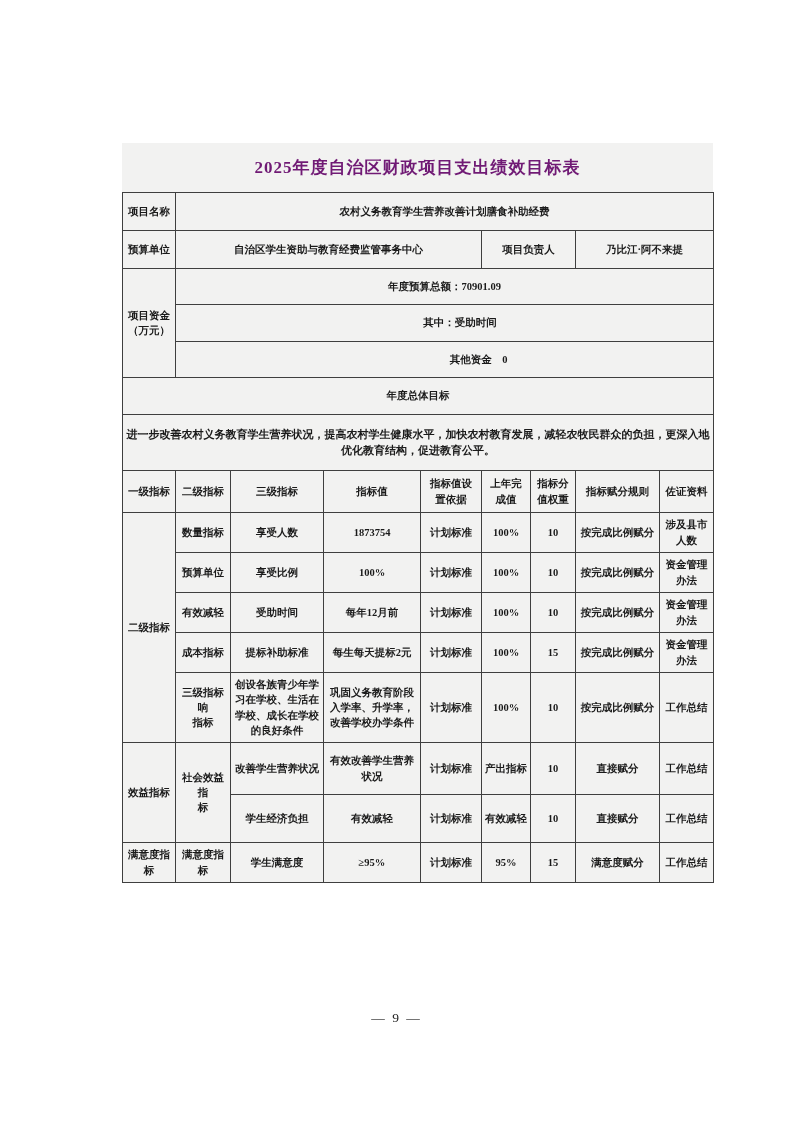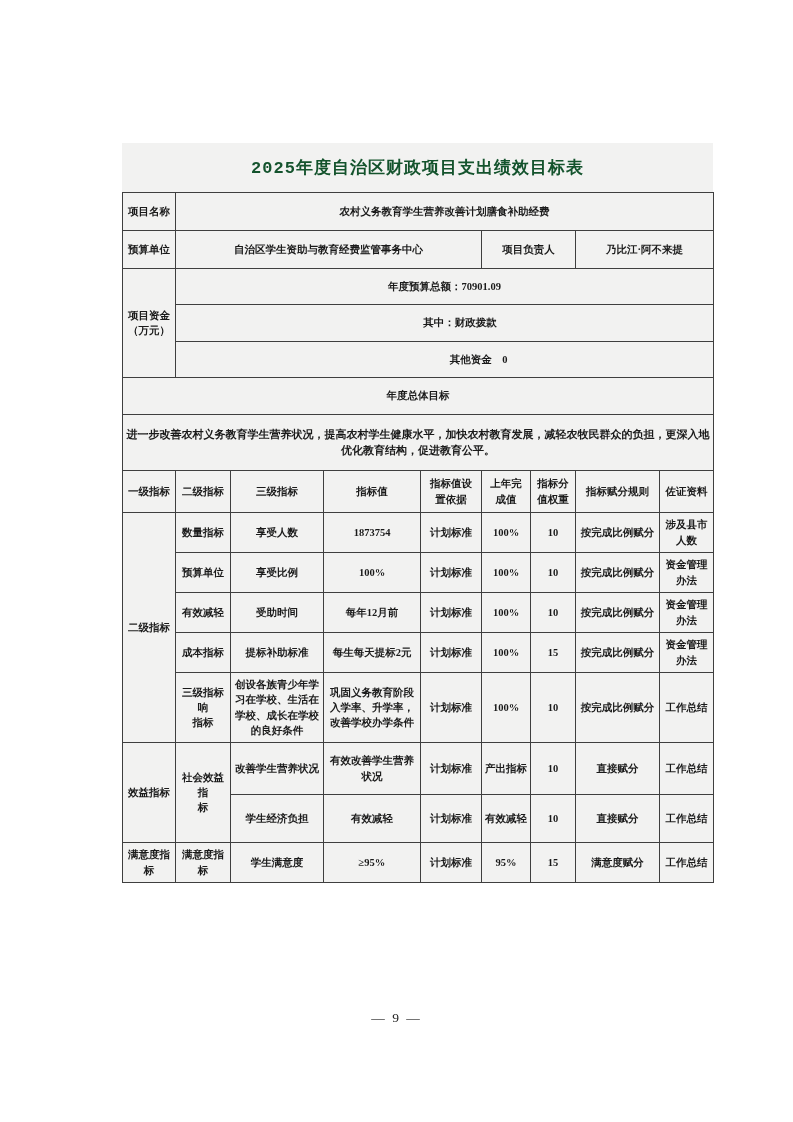--- a/index.html
+++ b/index.html
@@ -13,23 +13,23 @@
   }
   .card{
     position:absolute;
     left:122px;top:143px;
     width:591px;
     background:#f2f2f1;
   }
   .doc-title{
     height:49px;
     display:flex;align-items:center;justify-content:center;
-    font-family:Liberation Mono, monospace;
+    font-family:Liberation Serif, serif;
     font-size:17px;font-weight:700;letter-spacing:1px;
-    color:#14532d;
+    color:#701a75;
   }
   table.main{
     border-collapse:collapse;
     table-layout:fixed;
     width:591px;
     font-size:10.5px;
     font-weight:600;
   }
   table.main td{
     border:1px solid #3f3f3f;
@@ -87,21 +87,21 @@
         <td colspan="2">项目负责人</td>
         <td colspan="2">乃比江·阿不来提</td>
       </tr>
 
       <tr class="h36">
         <td rowspan="3" class="pre">项目资金
 （万元）</td>
         <td colspan="8" class="left fund">年度预算总额：70901.09</td>
       </tr>
       <tr class="h37">
-        <td colspan="8" class="left fund ind1">其中：财政拨款</td>
+        <td colspan="8" class="left fund ind1">其中：受助时间</td>
       </tr>
       <tr class="h36">
         <td colspan="8" class="left fund ind2">其他资金　0</td>
       </tr>
 
       <tr class="h37">
         <td colspan="9">年度总体目标</td>
       </tr>
       <tr class="h56">
         <td colspan="9" class="left goaltext">进一步改善农村义务教育学生营养状况，提高农村学生健康水平，加快农村教育发展，减轻农牧民群众的负担，更深入地优化教育结构，促进教育公平。</td>

